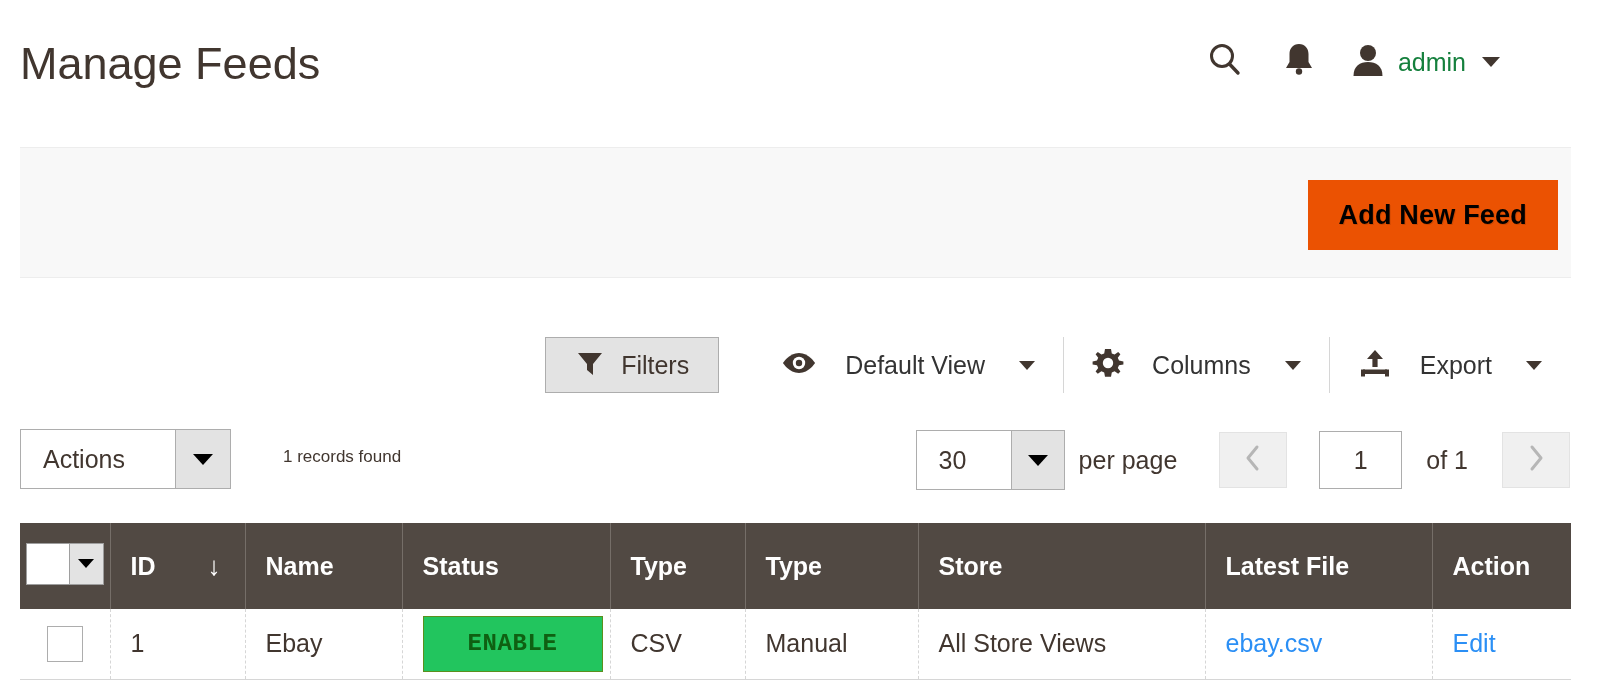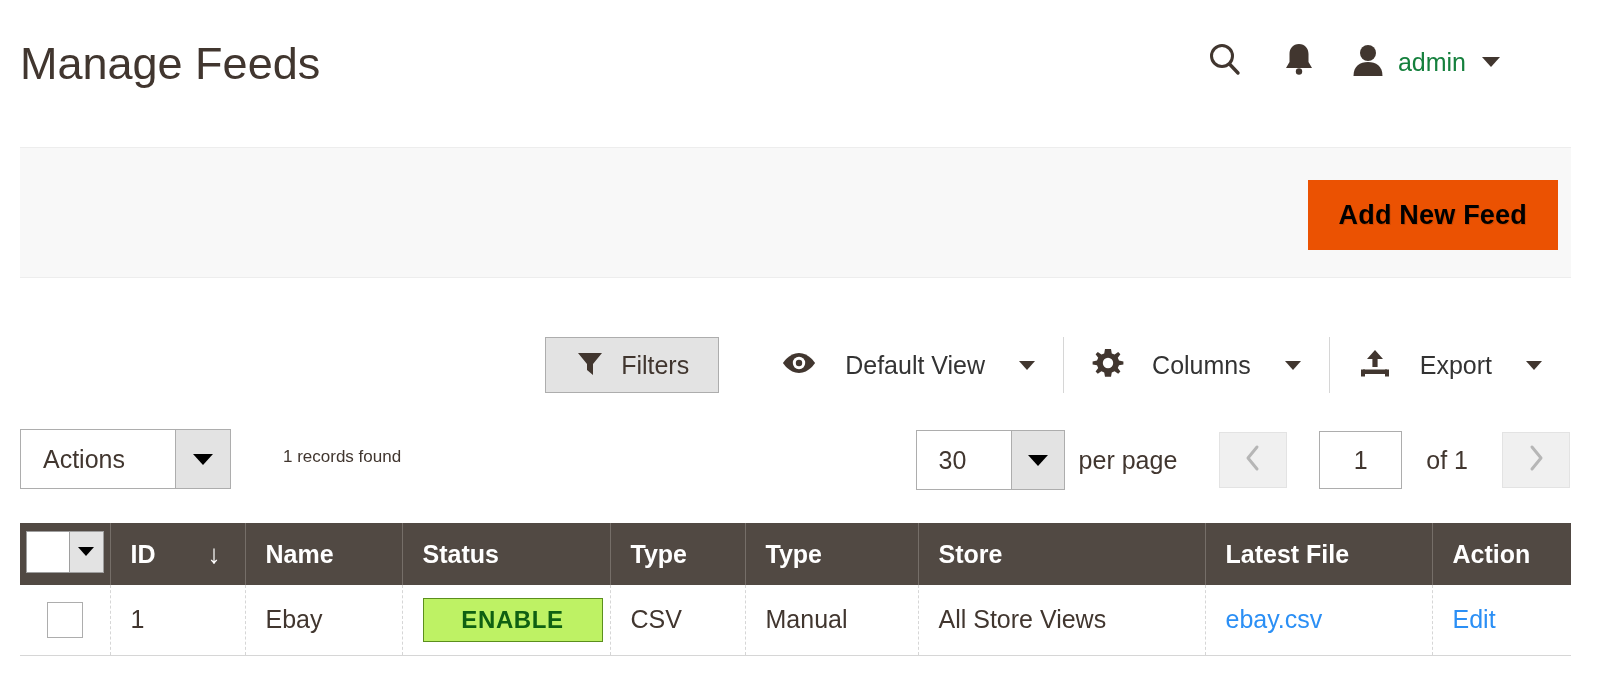--- a/index.html
+++ b/index.html
@@ -157,21 +157,21 @@
     font-size: 25px; color: #41362f; margin-left: 24px; white-space: nowrap;
   }
 
   
   .grid { position: absolute; left: 20px; top: 523px; width: 1551px; }
   table.data-grid { border-collapse: collapse; width: 1551px; table-layout: fixed; }
   table.data-grid thead th {
     background: #514943; color: #ffffff;
     font-size: 25px; font-weight: 700;
     text-align: left; padding: 0 0 0 20px;
-    height: 62px; vertical-align: middle;
+    height: 86px; vertical-align: middle;
     border-right: 1px solid #756e68;
     white-space: nowrap;
   }
   table.data-grid thead th:last-child { border-right: none; }
   table.data-grid thead th.col-check { padding-left: 0; text-align: center; }
   table.data-grid tbody td {
     height: 70px; vertical-align: middle;
     font-size: 25px; color: #41362f;
     padding: 0 0 0 20px;
     border-right: 1px dashed #d6d6d6;
@@ -203,24 +203,25 @@
     border-right: 8px solid transparent;
     border-top: 9px solid #000000;
   }
   .row-check {
     width: 36px; height: 36px; background: #ffffff;
     border: 1px solid #adadad; display: inline-block;
     cursor: pointer; vertical-align: middle;
   }
   .badge-enable {
     display: inline-flex; align-items: center; justify-content: center;
-    min-width: 180px; height: 44px; padding: 0 18px;
-    background: #bef264; border: 1px solid #5b8f1d;
+    min-width: 180px; height: 56px; padding: 0 18px;
+    background: #22c55e; border: 1px solid #5b8f1d;
     color: #0f6012; font-size: 24px; font-weight: 700;
     letter-spacing: 0.6px;
+    font-family: Liberation Mono, monospace;
   }
   .cell-link { color: #2b8ff5; cursor: pointer; }
 </style>
 </head>
 <body>
 
 <div class="page">
 
   <div class="page-header">
     <div class="page-title">Manage Feeds</div>

